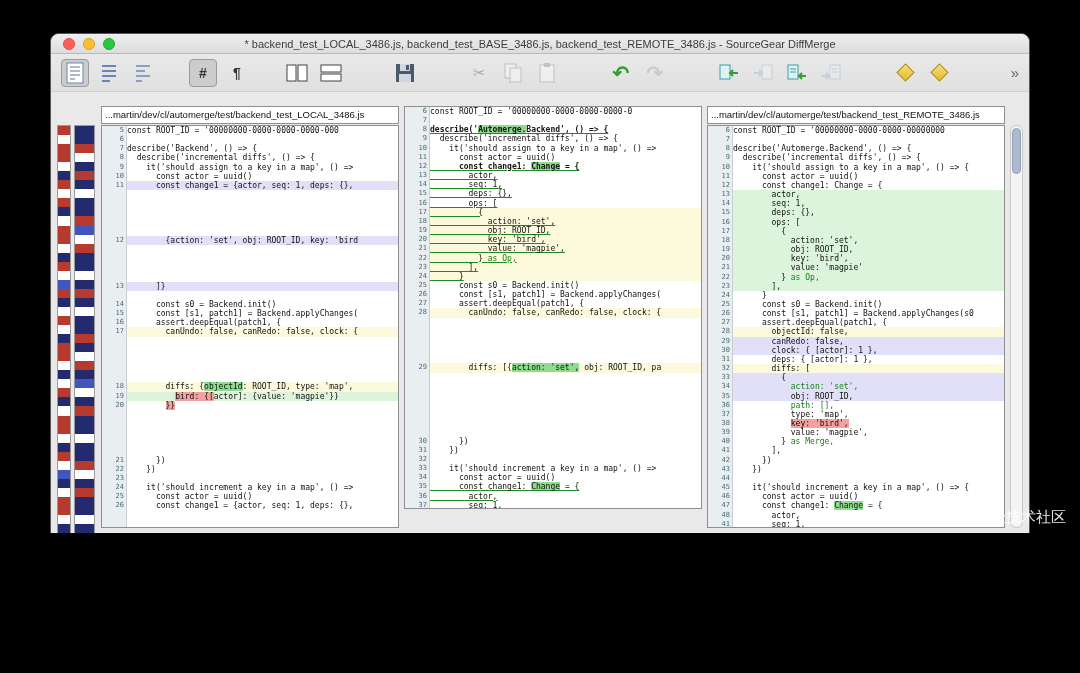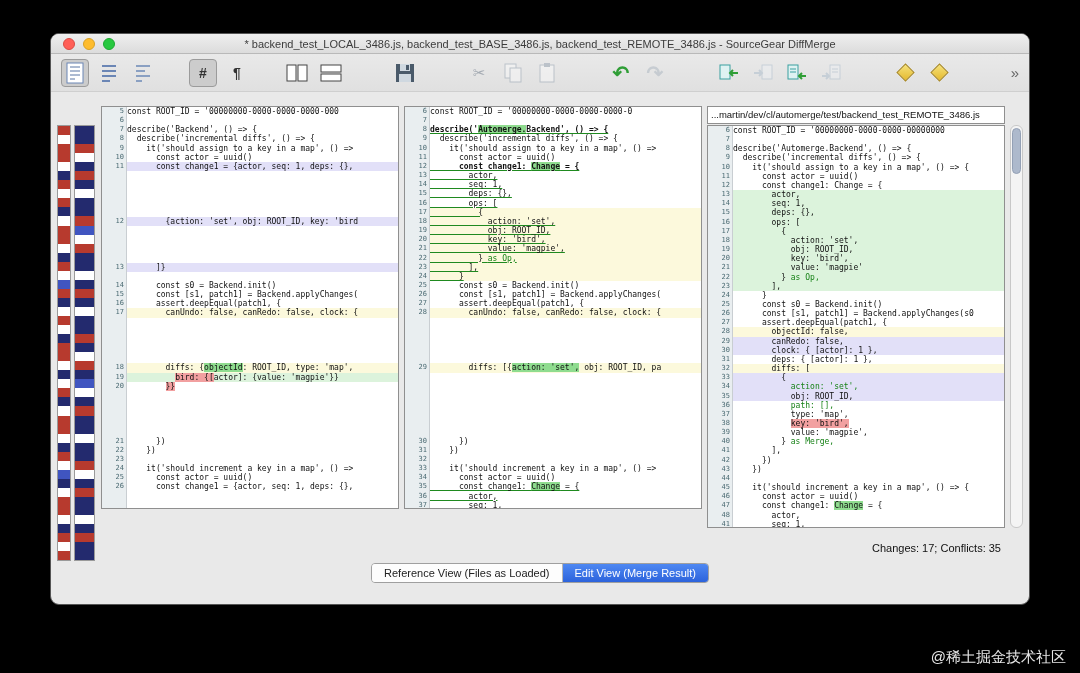--- a/index.html
+++ b/index.html
@@ -1,17 +1,17 @@
 <!DOCTYPE html>
 <html><head>
 <meta charset="utf-8">
 <style>
   * { margin:0; padding:0; box-sizing:border-box; }
   body { font-family:"Liberation Sans", sans-serif; background:#000; }
-  .stage { position:relative; width:1080px; height:673px; background:#000; overflow:hidden; }
+  .stage { position:relative; width:1080px; height:533px; background:#000; overflow:hidden; }
 
   .window { position:absolute; left:50px; top:33px; width:980px; height:572px;
             background:#e9e9e9; border-radius:9px; overflow:hidden;
             box-shadow:0 10px 30px rgba(0,0,0,.7); border:1px solid #555; }
 
   
   .titlebar { height:20px; background:linear-gradient(#efefef,#dcdcdc); border-bottom:1px solid #b9b9b9;
               position:relative; display:flex; align-items:center; }
   .lights { position:absolute; left:12px; top:4px; display:flex; gap:8px; }
   .light { width:12px; height:12px; border-radius:50%; display:inline-block; }
@@ -315,20 +315,21 @@
             <div class="mm" style="background: rgb(35, 42, 110);"></div>
             <div class="mm" style="background: rgb(255, 255, 255);"></div>
             <div class="mm" style="background: rgb(35, 42, 110);"></div>
             <div class="mm" style="background: rgb(183, 58, 46);"></div>
             <div class="mm" style="background: rgb(35, 42, 110);"></div>
             <div class="mm" style="background: rgb(35, 42, 110);"></div>
           </div>
       </div>
 
       <div class="panel">
+        <div class="file-header">...martin/dev/cl/automerge/test/backend_test_LOCAL_3486.js</div>
         <div class="codebody">
             <div class="crow">
               <span class="ln">5</span>
               <span class="tx"><span>const ROOT_ID = '00000000-0000-0000-0000-000</span></span>
             </div>
             <div class="crow">
               <span class="ln">6</span>
               <span class="tx"></span>
             </div>
             <div class="crow">

